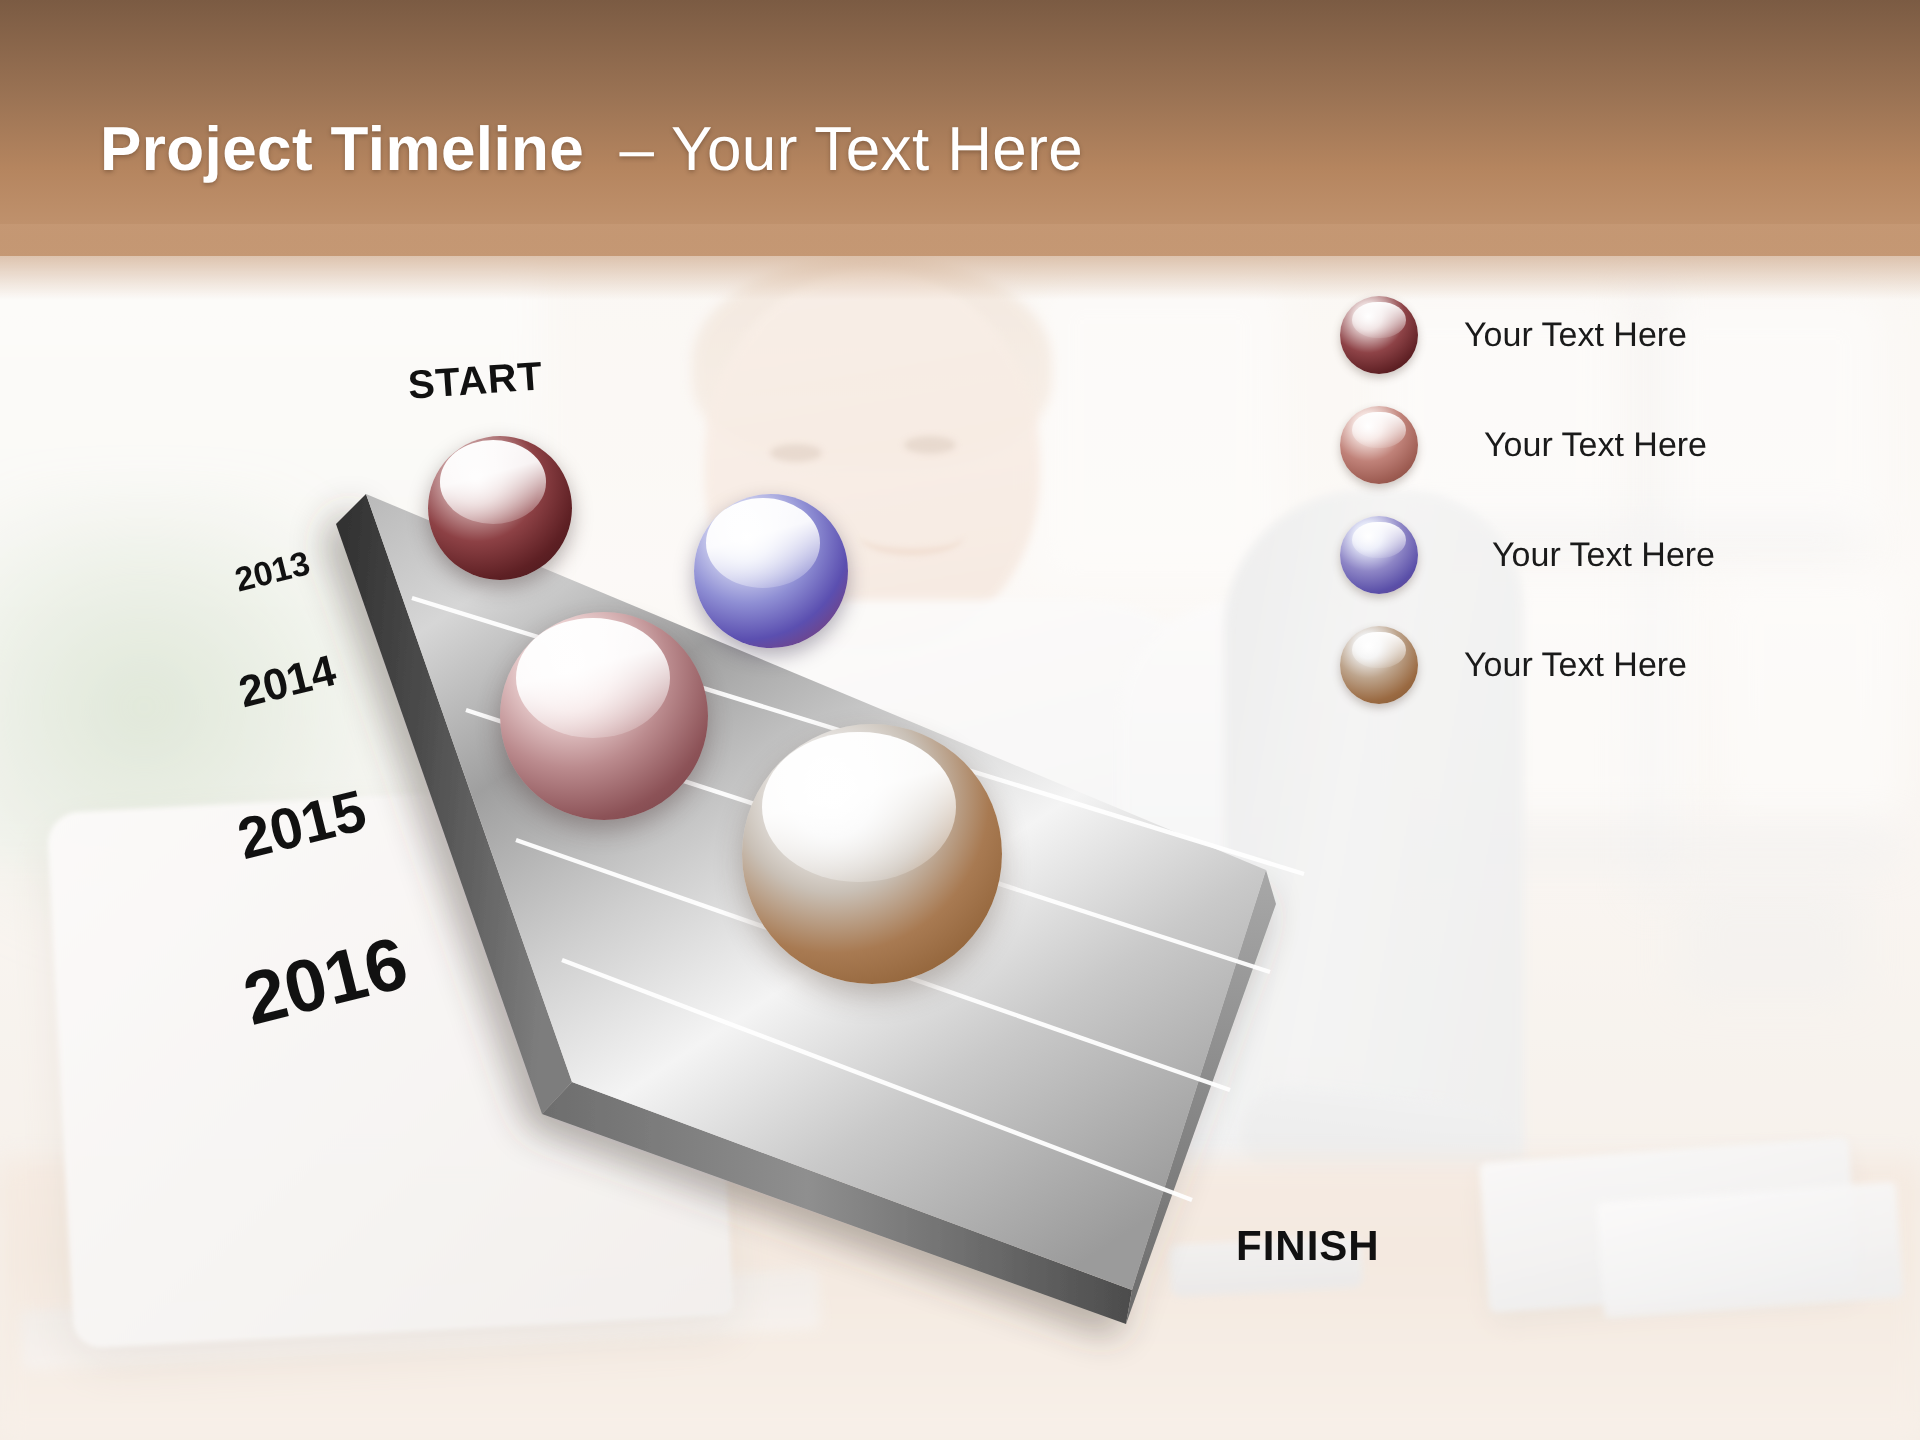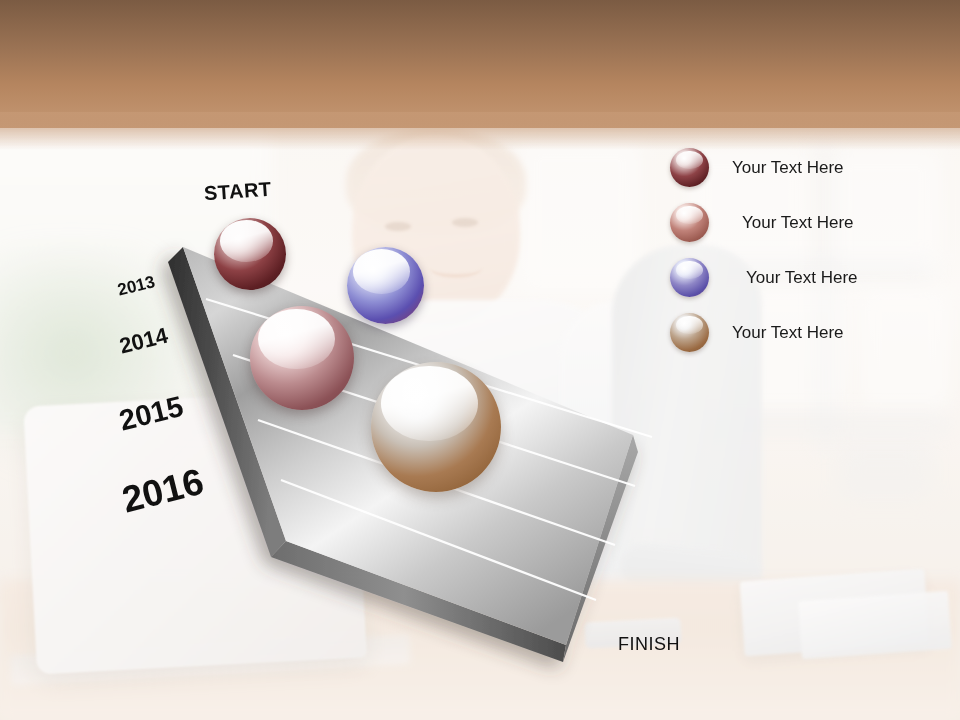--- a/index.html
+++ b/index.html
@@ -107,21 +107,21 @@
     white-space:nowrap;}
 
   
   .arrow-wrap{position:absolute;left:0;top:0;width:960px;height:720px;}
 
   
   .yr{position:absolute;font-weight:bold;color:#111;white-space:nowrap;
     transform-origin:left center;}
   .start-lbl{position:absolute;left:204px;top:180px;font-size:20px;font-weight:bold;
     color:#111;letter-spacing:.5px;transform:rotate(-4deg);}
-  .finish-lbl{position:absolute;left:618px;top:634px;font-size:18px;font-weight:normal;
+  .finish-lbl{position:absolute;left:618px;top:612px;font-size:21px;font-weight:bold;
     color:#111;letter-spacing:.5px;}
 
   
   .ball-lg{position:absolute;border-radius:50%;}
   .ball-lg::after{content:"";position:absolute;left:8%;top:3%;width:74%;height:58%;
     border-radius:50%;
     background:linear-gradient(165deg,rgba(255,255,255,.99) 0%,rgba(255,255,255,.93) 42%,rgba(255,255,255,.05) 100%);}
 </style>
 </head>
 <body>
@@ -239,20 +239,23 @@
   <div class="ball-lg" style="left:250px;top:306px;width:104px;height:104px;
               background:radial-gradient(circle at 34% 28%, #fdf3f3 0%, #f0d8d8 20%, #bb8b8e 48%, #8c5257 74%, #6e3d42 100%);
               box-shadow:0 5px 12px rgba(60,35,35,.32);"></div>
 
   <div class="ball-lg" style="left:371px;top:362px;width:130px;height:130px;
               background:radial-gradient(circle at 35% 28%, #ffffff 0%, #f3f3f3 16%, #c9c0b6 38%, #a87a52 62%, #92643a 82%, #7c5330 100%);
               box-shadow:0 6px 14px rgba(70,50,35,.3);"></div>
 
   <div class="header"></div>
   <div class="header-fade"></div>
+  <div class="title">
+    <b>Project Timeline</b><span>&nbsp;&nbsp;</span><span class="reg">– Your Text Here</span>
+  </div>
 
   <div class="start-lbl">START</div>
   <div class="finish-lbl">FINISH</div>
 
   <div id="years">
       <div class="yr" style="left: 118px; top: 281px; font-size: 17px; transform: rotate(-14deg);">2013</div>
       <div class="yr" style="left: 120px; top: 334px; font-size: 22px; transform: rotate(-14deg);">2014</div>
       <div class="yr" style="left: 120px; top: 405px; font-size: 29px; transform: rotate(-14deg);">2015</div>
       <div class="yr" style="left: 123px; top: 480px; font-size: 37px; transform: rotate(-14deg);">2016</div>
     </div>

